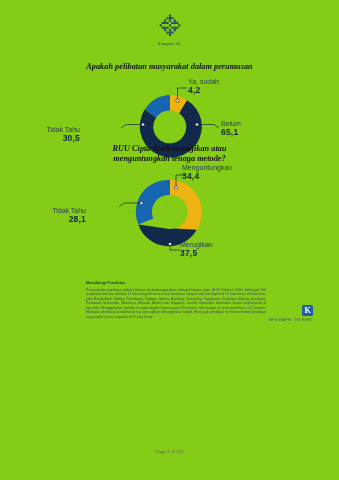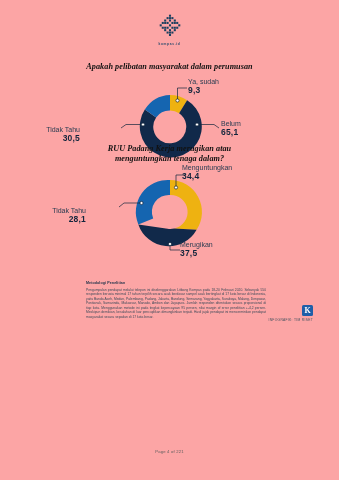--- a/index.html
+++ b/index.html
@@ -12,21 +12,21 @@
     width: 339px;
     height: 480px;
     overflow: hidden;
     font-family: "Liberation Sans", sans-serif;
   }
   .page {
     position: absolute;
     left: 0; top: 0;
     width: 339px;
     height: 480px;
-    background: #fca5a5;
+    background: #84cc16;
     box-sizing: border-box;
   }
 
   
   .masthead {
     position: absolute;
     left: 0; top: 14px;
     width: 339px;
     text-align: center;
   }
@@ -227,37 +227,37 @@
       </g>
       <g fill="#ffffff" stroke="#12253c" stroke-width="0.7">
         <circle cx="87.5" cy="16.5" r="1.6"></circle>
         <circle cx="53" cy="40.5" r="1.6"></circle>
         <circle cx="107" cy="40.5" r="1.6"></circle>
       </g>
     </svg>
 
     <div class="lbl center" style="left:188px; top:-6px;">
       <span class="name">Ya, sudah</span>
-      <span class="val">9,3</span>
+      <span class="val">4,2</span>
     </div>
 
     <div class="lbl left" style="left:18px; top:42px; width:62px;">
       <span class="name">Tidak Tahu</span>
       <span class="val">30,5</span>
     </div>
 
     <div class="lbl right" style="left:221px; top:36px;">
       <span class="name">Belum</span>
       <span class="val">65,1</span>
     </div>
   </div>
 
   <div class="chart-title" id="chart2-title">
-    <span>RUU Padang Kerja merugikan atau</span><br>
-    <span>menguntungkan tenaga dalam?</span>
+    <span>RUU Cipta Aceh merugikan atau</span><br>
+    <span>menguntungkan tenaga metode?</span>
   </div>
 
   <div class="donut-wrap" id="chart2-figure">
     <svg class="donut-svg" width="160" height="88" viewBox="0 0 160 88">
 
       <path d="M 80 14 A 32 32 0 0 1 106.62 63.68 L 84.14 62.62 A 17 17 0 0 0 80 29 Z" fill="#eeb211"></path>
 
       <path d="M 106.62 63.68 A 32 32 0 0 1 48.34 58.38 L 77.59 62.84 A 17 17 0 0 0 84.14 62.62 Z" fill="#11294a"></path>
 
       <path d="M 48.34 58.38 A 32 32 0 0 1 80 14 L 80 29 A 17 17 0 0 0 63.19 52.57 Z" fill="#1565b0"></path>

